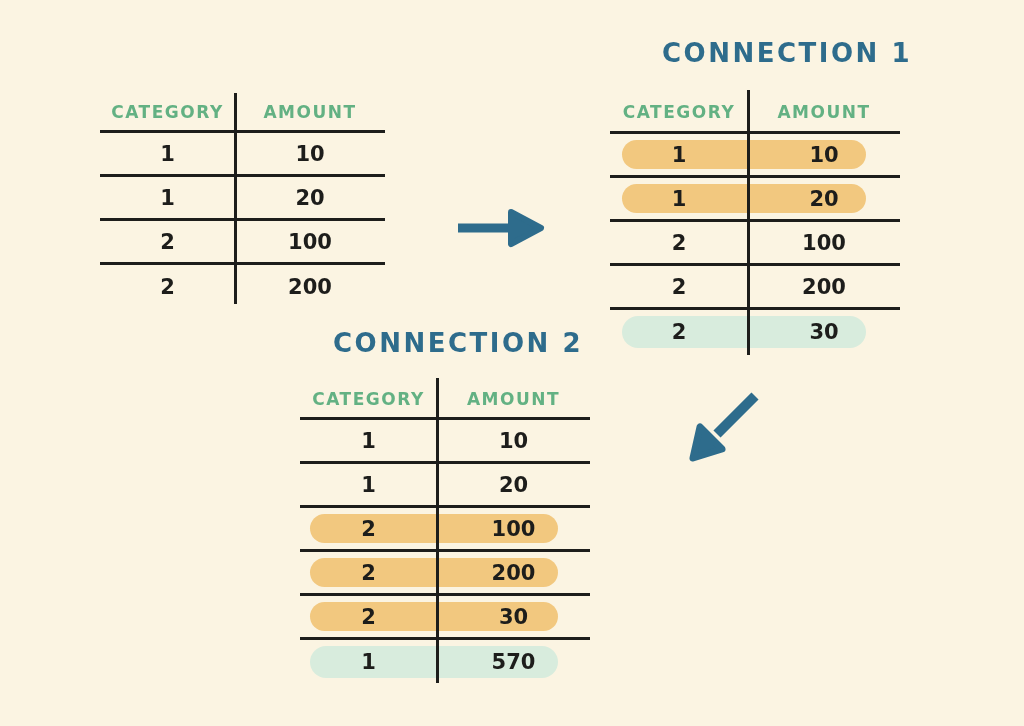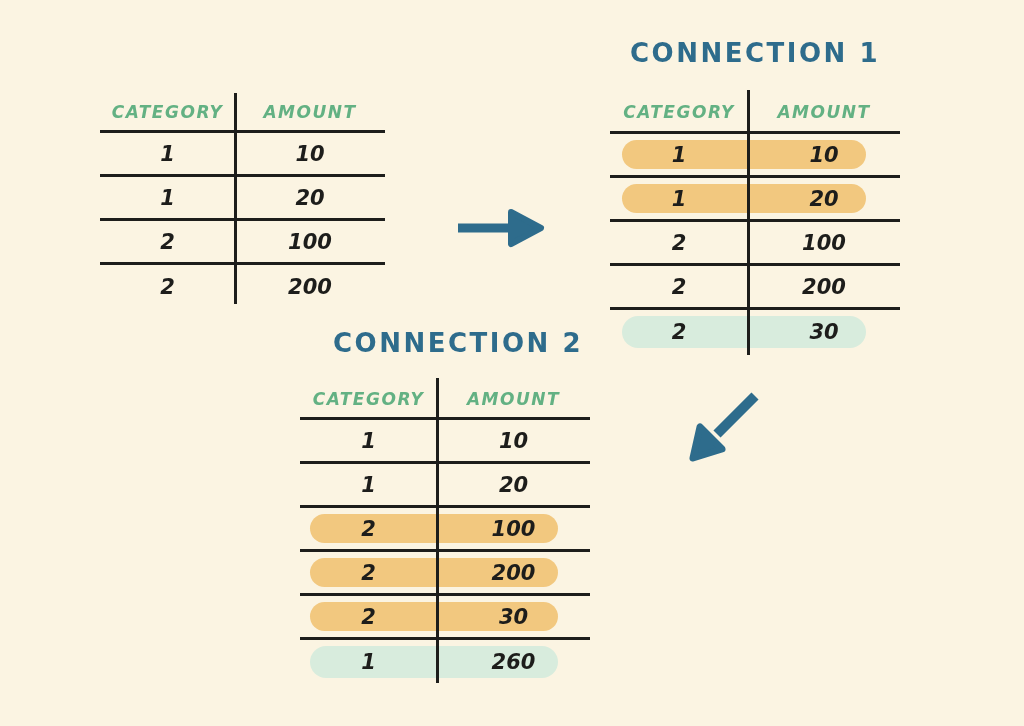--- a/index.html
+++ b/index.html
@@ -69,21 +69,20 @@
   .trow[data-highlight="orange"] .pill { background: var(--highlight-orange); }
   .trow[data-highlight="green"] .pill { background: var(--highlight-green); }
   .cell {
     display: flex;
     align-items: center;
     justify-content: center;
     z-index: 2;
     color: var(--line);
     font-size: 21px;
     font-weight: bold;
-    font-style: italic;
   }
   .arrow-svg { position: absolute; }
 </style>
 </head>
 <body>
 
 <div class="canvas">
 
   <div class="htable" style="left:100px; top:93px; width:285px;">
     <div class="vline" style="left:134px; top:0; height:211px;"></div>
@@ -111,21 +110,21 @@
       <div class="cell" style="width:135px;">2</div>
       <div class="cell" style="width:150px;">200</div>
     </div>
   </div>
 
   <svg class="arrow-svg" style="left:452px; top:206px;" width="95" height="44" viewBox="0 0 95 44">
     <line x1="6" y1="22" x2="60" y2="22" stroke="var(--arrow-blue)" stroke-width="9"></line>
     <path d="M59 6 L89 22 L59 38 Z" fill="var(--arrow-blue)" stroke="var(--arrow-blue)" stroke-width="6" stroke-linejoin="round"></path>
   </svg>
 
-  <div class="diagram-title" style="left:610px; top:38px; width:290px;">CONNECTION 1</div>
+  <div class="diagram-title" style="left:642px; top:38px; width:290px;">CONNECTION 1</div>
 
   <div class="htable" style="left:610px; top:92px; width:290px;">
     <div class="vline" style="left:137px; top:-2px; height:265px;"></div>
     <div class="thead" style="height:42px;">
       <div class="cell" style="width:138px;">CATEGORY</div>
       <div class="cell" style="width:152px;">AMOUNT</div>
     </div>
     <div class="trow" data-highlight="orange">
       <div class="pill" style="left:12px; right:34px;"></div>
       <div class="cell" style="width:138px;">1</div>
@@ -187,17 +186,17 @@
       <div class="cell" style="width:153px;">200</div>
     </div>
     <div class="trow" data-highlight="orange">
       <div class="pill" style="left:10px; right:32px;"></div>
       <div class="cell" style="width:137px;">2</div>
       <div class="cell" style="width:153px;">30</div>
     </div>
     <div class="trow" data-highlight="green">
       <div class="pill" style="left:10px; right:32px;"></div>
       <div class="cell" style="width:137px;">1</div>
-      <div class="cell" style="width:153px;">260</div>
+      <div class="cell" style="width:153px;">570</div>
     </div>
   </div>
 
 </div>
 
 </body></html>

